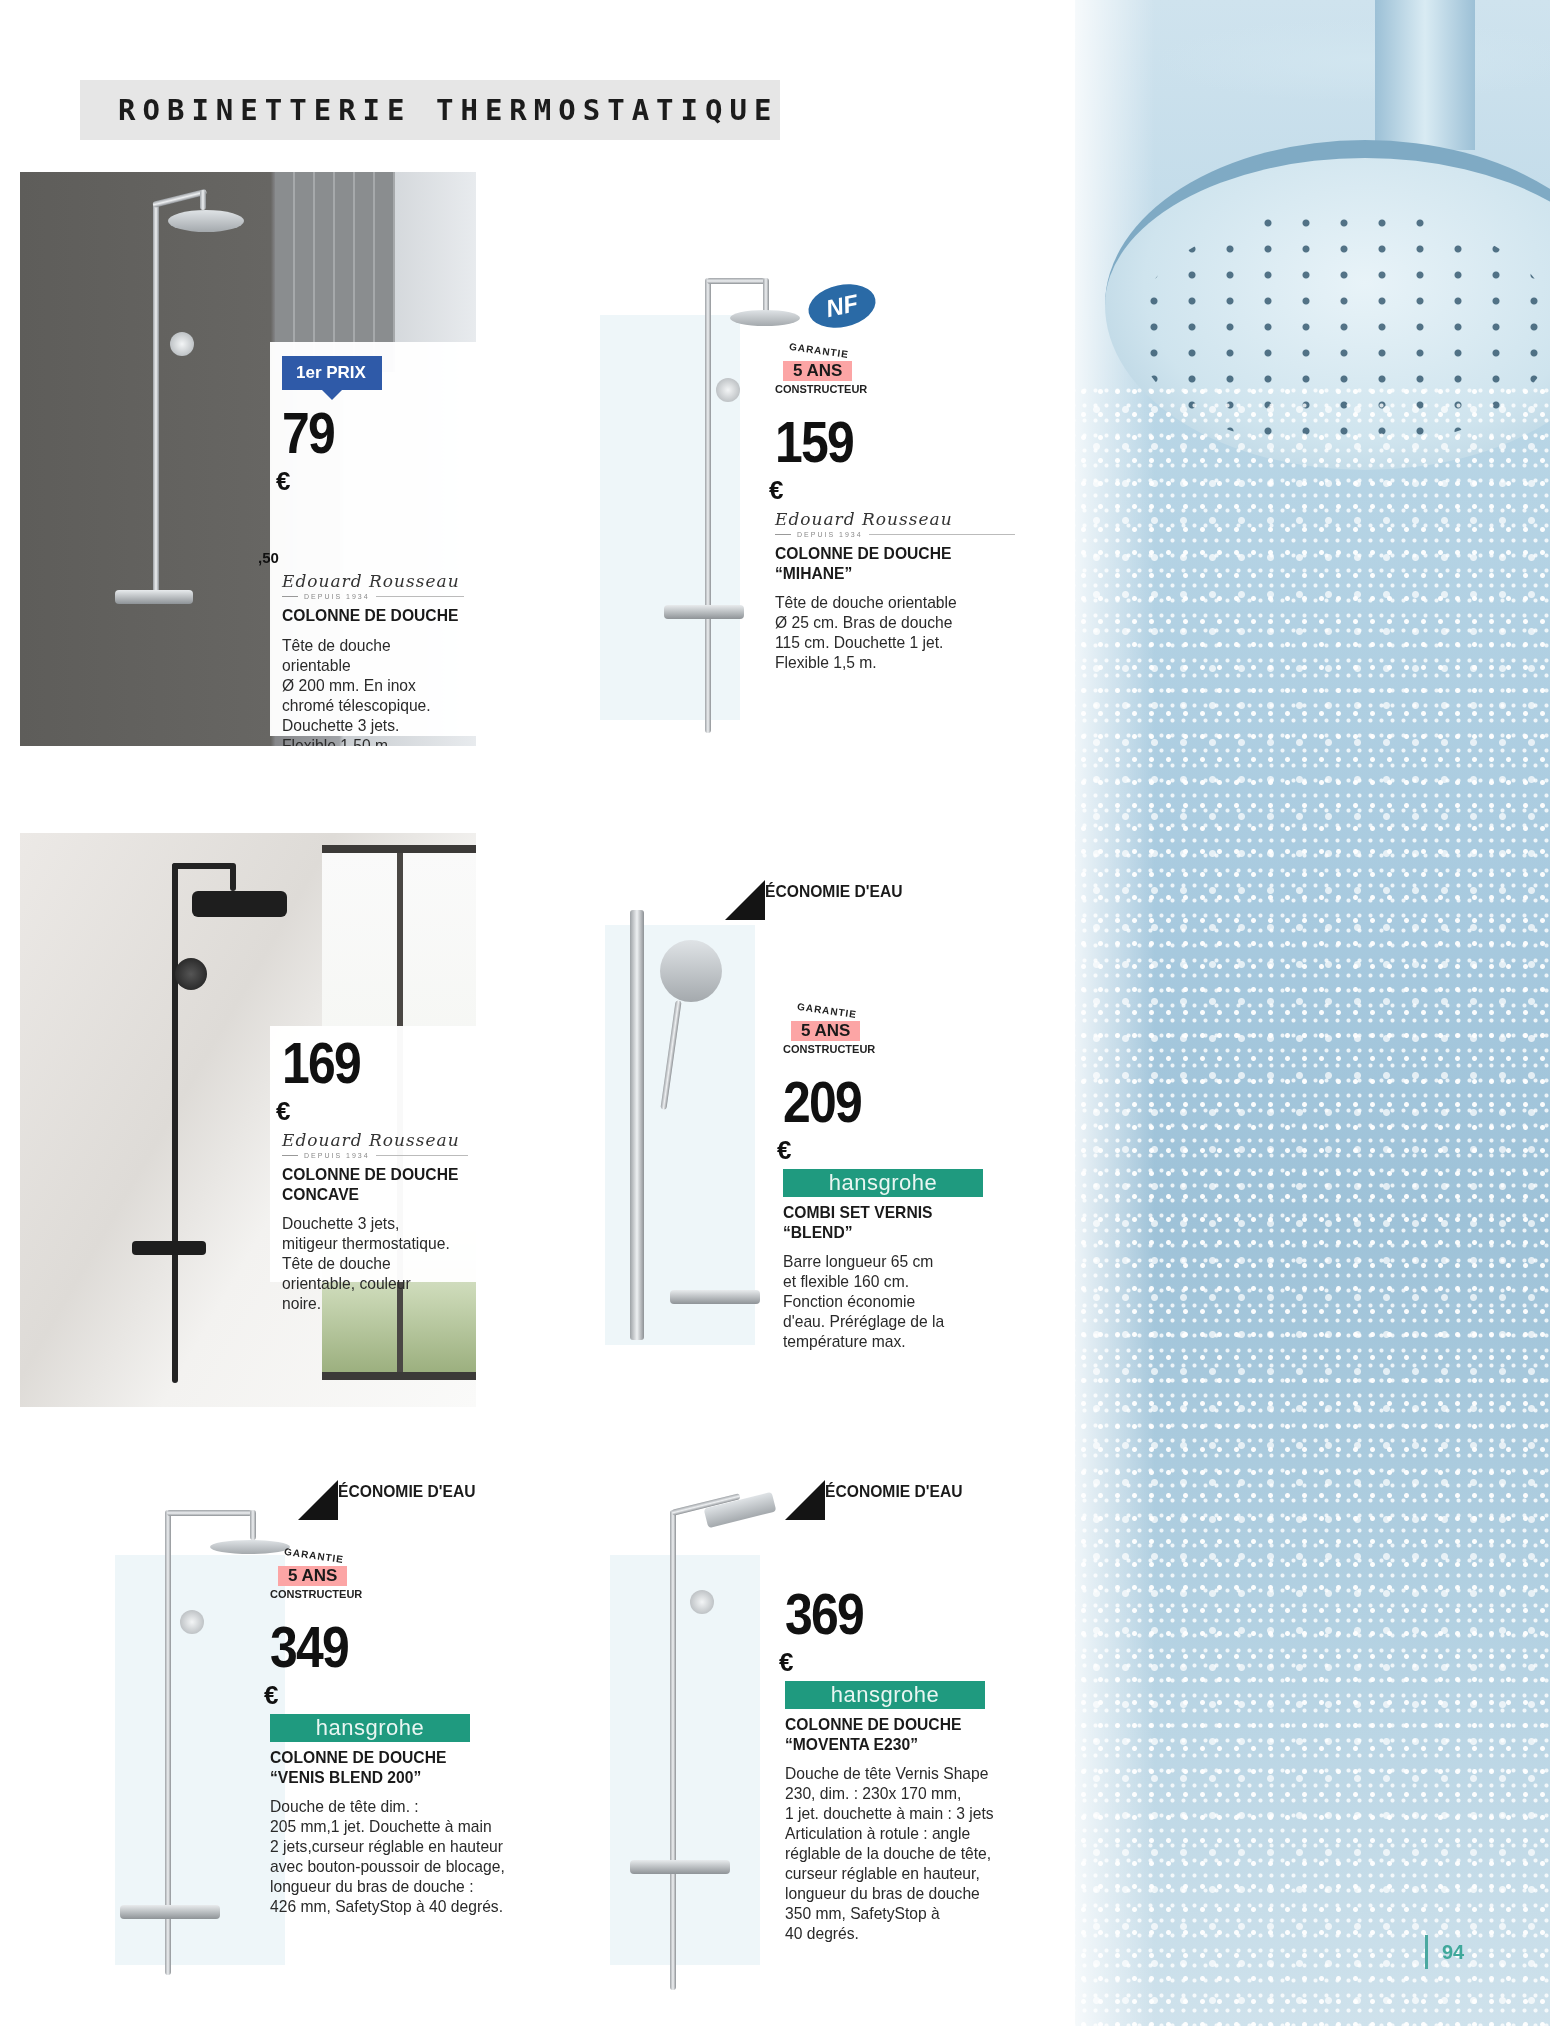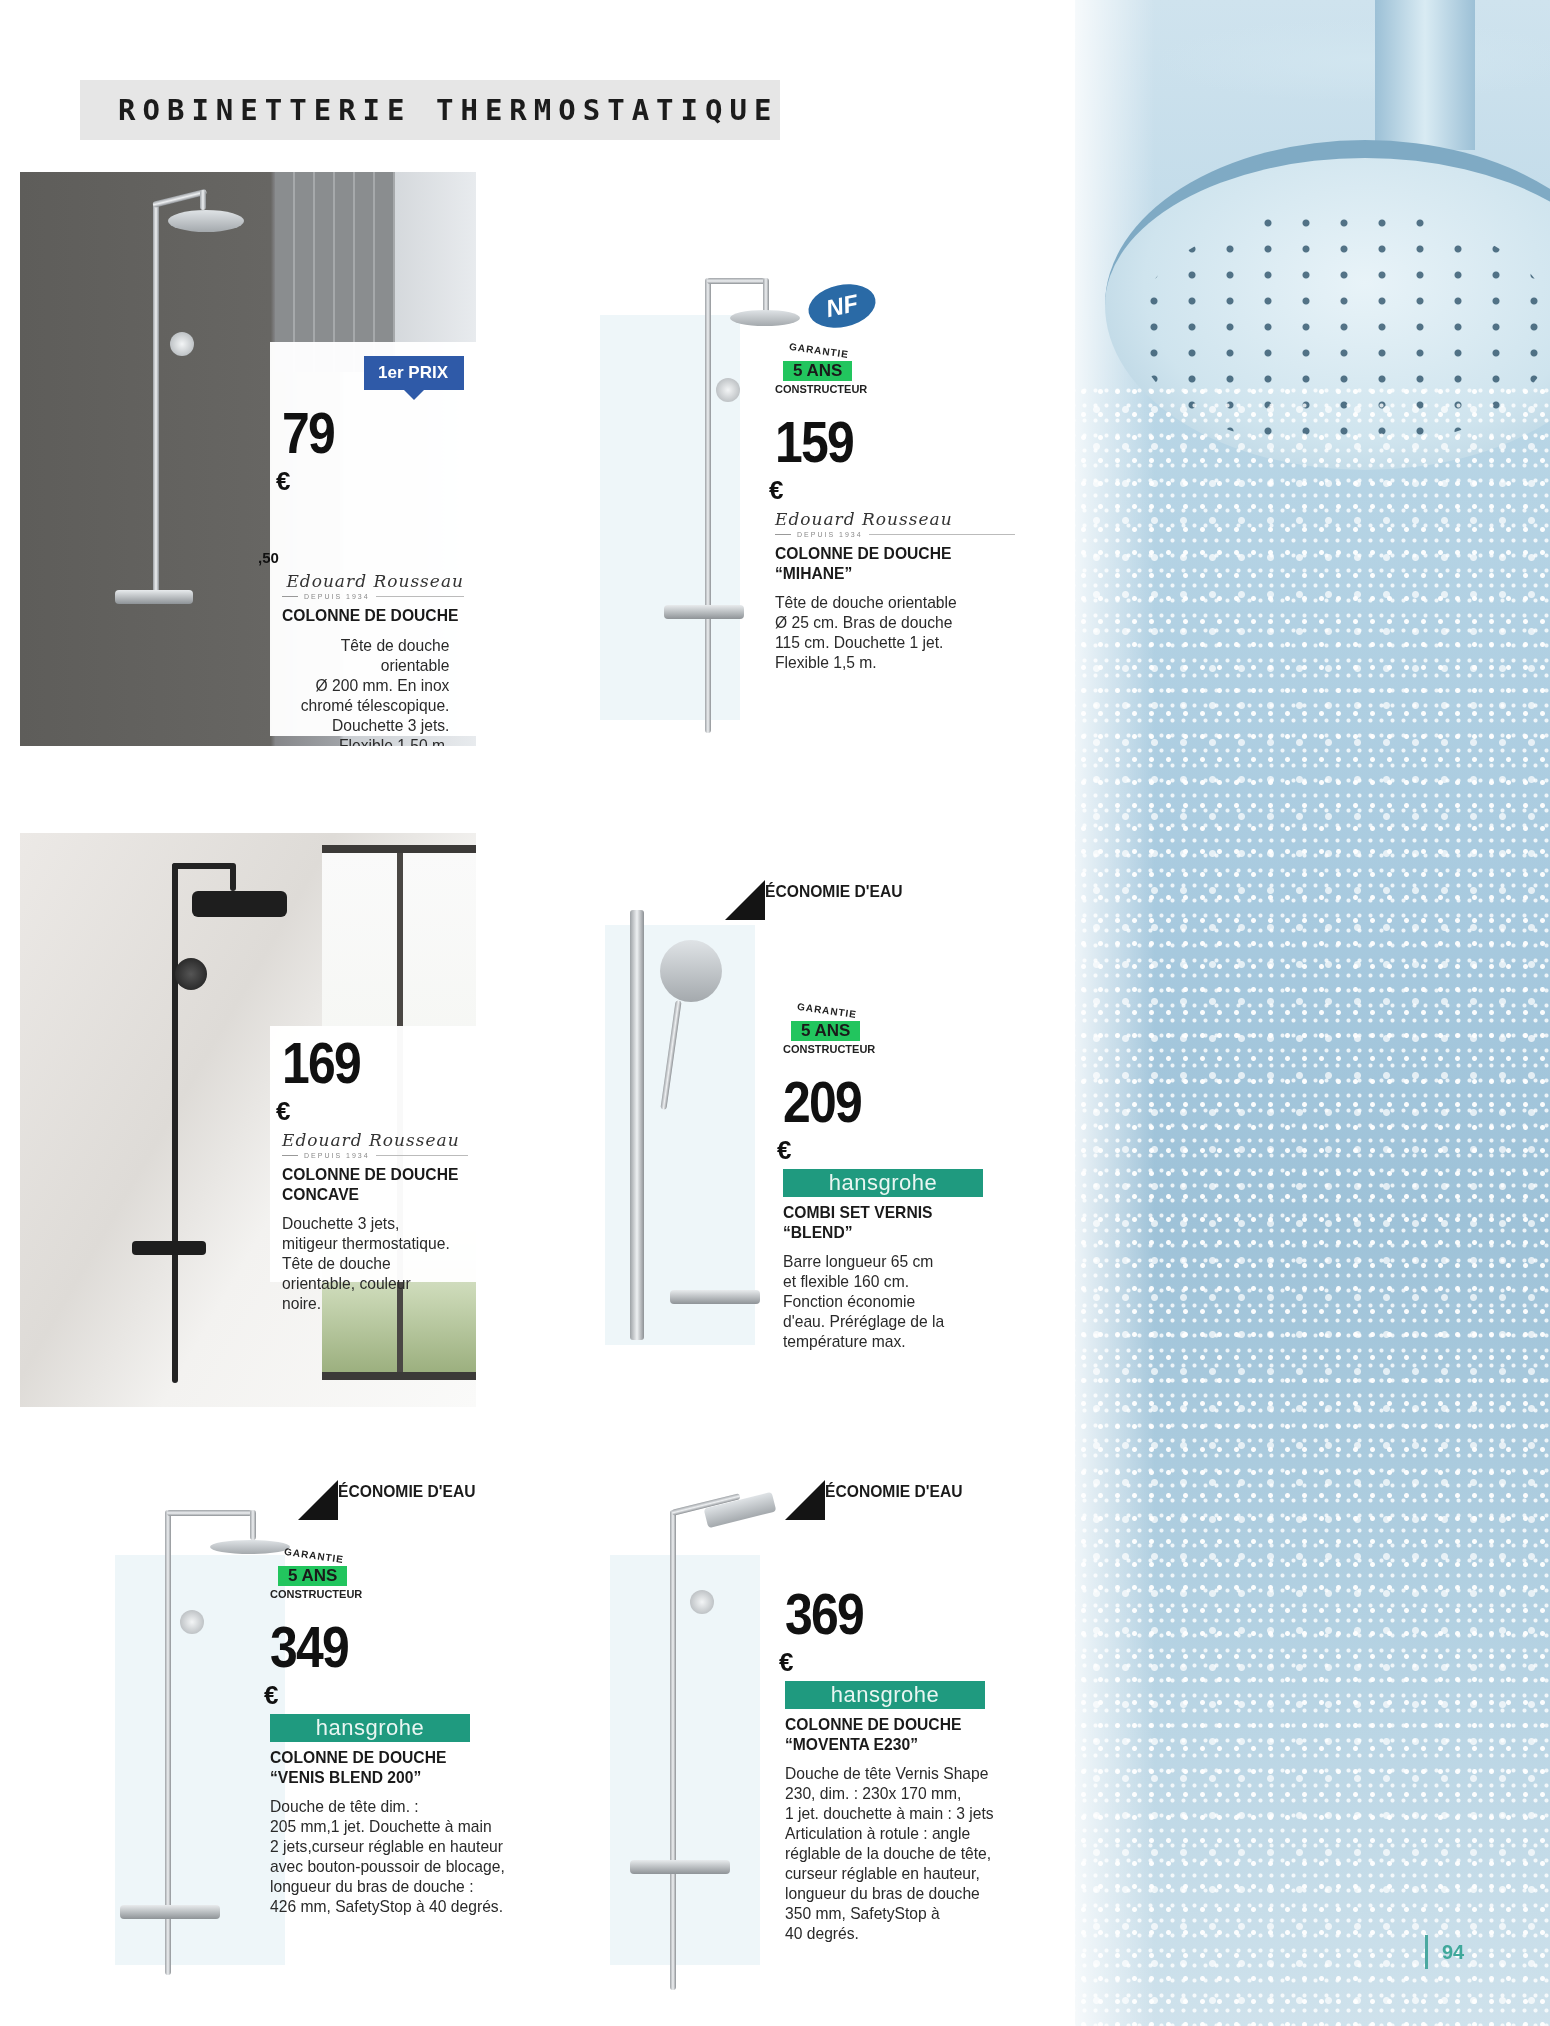--- a/index.html
+++ b/index.html
@@ -57,21 +57,20 @@
     .page-number-bar { width: 3px; height: 34px; background: #4aa8a0; }
     .page-number { font-weight: bold; font-size: 20px; color: #3fa89b; }
 
     
     .photo {
       position: absolute; overflow: hidden;
     }
     .photo-1 {
       left: 20px; top: 172px; width: 456px; height: 574px;
       background: linear-gradient(90deg, #5e5d5a 0%, #676663 55%, #86878a 56%, #9fa2a6 70%, #c9cdd1 71%, #e8ebee 100%);
-      text-align: right;
     }
     .photo-1 .wood {
       position: absolute; left: 255px; top: 0; width: 120px; height: 200px;
       background: repeating-linear-gradient(90deg, #8a8d8f 0 18px, #a6a9ab 18px 20px);
     }
     .photo-2 {
       left: 20px; top: 833px; width: 456px; height: 574px;
       background: linear-gradient(120deg, #ece9e6 0%, #dedbd7 40%, #f3f2f0 60%, #fafaf9 100%);
     }
     .photo-2 .window {
@@ -134,21 +133,21 @@
       font-size: 17px; line-height: 1.18; color: #2a2a2a; margin-top: 10px; white-space: pre-line;
       transform: scaleX(0.92); transform-origin: left;
     }
 
     .guarantee { position: relative; width: 96px; height: 60px; margin-bottom: 8px; }
     .guarantee .g-top {
       position: absolute; left: 14px; top: 0; font-size: 10px; font-weight: bold; letter-spacing: 1px;
       transform: rotate(8deg); color: #222;
     }
     .guarantee .g-mid {
-      position: absolute; left: 8px; top: 16px; background: #22c55e; font-weight: bold; font-size: 17px;
+      position: absolute; left: 8px; top: 16px; background: #fca5a5; font-weight: bold; font-size: 17px;
       padding: 0 10px; line-height: 20px; color: #1a1a1a;
     }
     .guarantee .g-bot {
       position: absolute; left: 0; top: 38px; font-size: 11px; font-weight: bold; color: #222;
     }
 
     .nf-badge {
       position: absolute; width: 68px; height: 42px; border-radius: 50%; background: #2a6aa6;
       color: #fff; font-weight: bold; font-size: 24px; display: flex; align-items: center; justify-content: center;
       font-style: italic; transform: rotate(-12deg);

